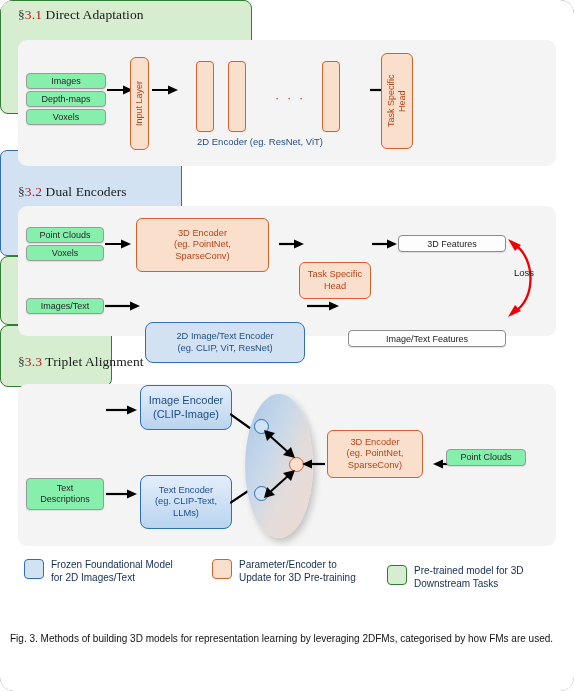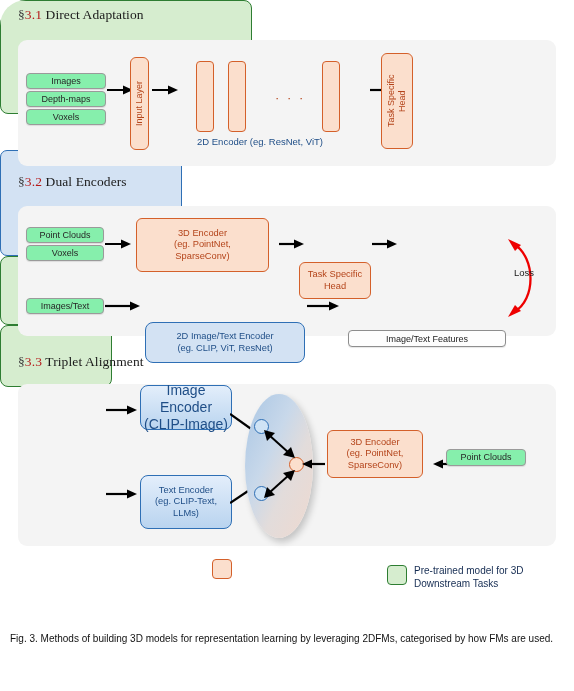--- a/index.html
+++ b/index.html
@@ -6,21 +6,21 @@
   body{
     width:574px;height:691px;
     background:#ffffff;
     font-family:"Liberation Sans", sans-serif;
     overflow:hidden;
   }
   #page{
     position:relative;
     width:574px;height:691px;
     background:#ffffff;
-    border-radius:26px;
+    border-radius:14px;
     overflow:hidden;
   }
   
   #page::before{
     content:"";position:absolute;inset:0;
     border-radius:14px;
     box-shadow:0 0 0 6px #000;
     pointer-events:none;
     z-index:50;
     -webkit-mask:linear-gradient(#000 0 0) content-box, linear-gradient(#000 0 0);
@@ -205,21 +205,21 @@
   <div class="encoder-label" style="left:197px;top:136px;">2D Encoder (eg. ResNet, ViT)</div>
 
   <svg class="arrow" style="left:370px;top:82px;" width="30" height="16">
     <line x1="0" y1="8" x2="21" y2="8" stroke="#000" stroke-width="2.2"></line>
     <polygon points="29,8 19,3.6 19,12.4" fill="#000"></polygon>
   </svg>
 
   <div class="box orange vtext" style="left:381px;top:53px;width:32px;height:96px;white-space:pre-line;line-height:1.25;">Task Specific
 Head</div>
 
-  <div class="sec-head" style="left:18px;top:174px;">
+  <div class="sec-head" style="left:18px;top:184px;">
     <span class="sym">§</span><span class="num">3.2</span>
     <span>Dual Encoders</span>
   </div>
 
   <div class="panel" style="left:18px;top:206px;width:538px;height:130px;"></div>
 
   <div class="box chip" style="left:26px;top:227px;width:78px;height:16px;">Point Clouds</div>
   <div class="box chip" style="left:26px;top:245px;width:78px;height:16px;">Voxels</div>
 
   <svg class="arrow" style="left:105px;top:236px;" width="27" height="16">
@@ -238,20 +238,21 @@
   </svg>
 
   <div class="box orange" style="left:299px;top:225px;width:72px;height:37px;white-space:pre-line;font-size:9.3px;margin-top:37px;">Task Specific
 Head</div>
 
   <svg class="arrow" style="left:372px;top:236px;" width="26" height="16">
     <line x1="0" y1="8" x2="17" y2="8" stroke="#000" stroke-width="2.2"></line>
     <polygon points="25,8 15,3.6 15,12.4" fill="#000"></polygon>
   </svg>
 
+  <div class="feat" style="left:398px;top:235px;width:108px;height:17px;">3D Features</div>
 
   <div class="box chip" style="left:26px;top:298px;width:78px;height:16px;">Images/Text</div>
 
   <svg class="arrow" style="left:105px;top:298px;" width="36" height="16">
     <line x1="0" y1="8" x2="27" y2="8" stroke="#000" stroke-width="2.2"></line>
     <polygon points="35,8 25,3.6 25,12.4" fill="#000"></polygon>
   </svg>
 
   <div class="box blue" style="left:145px;top:286px;width:160px;height:41px;white-space:pre-line;font-size:9.3px;border-radius:8px;">2D Image/Text Encoder
 (eg. CLIP, ViT, ResNet)</div>
@@ -276,23 +277,25 @@
   </div>
 
   <div class="panel" style="left:18px;top:384px;width:538px;height:162px;"></div>
 
 
   <svg class="arrow" style="left:106px;top:402px;" width="32" height="16">
     <line x1="0" y1="8" x2="23" y2="8" stroke="#000" stroke-width="2.2"></line>
     <polygon points="31,8 21,3.6 21,12.4" fill="#000"></polygon>
   </svg>
 
-  <div class="box blue-grad" style="left:140px;top:385px;width:92px;height:45px;white-space:pre-line;font-size:14px;">Image Encoder
+  <div class="box blue-grad" style="left:140px;top:385px;width:92px;height:45px;white-space:pre-line;font-size:11px;">Image Encoder
 (CLIP-Image)</div>
 
+  <div class="box chip" style="left:26px;top:478px;width:78px;height:32px;white-space:pre-line;line-height:1.25;">Text
+Descriptions</div>
 
   <svg class="arrow" style="left:106px;top:486px;" width="32" height="16">
     <line x1="0" y1="8" x2="23" y2="8" stroke="#000" stroke-width="2.2"></line>
     <polygon points="31,8 21,3.6 21,12.4" fill="#000"></polygon>
   </svg>
 
   <div class="box blue-grad" style="left:140px;top:475px;width:92px;height:54px;white-space:pre-line;font-size:9.3px;">Text Encoder
 (eg. CLIP-Text,
 LLMs)</div>
 
@@ -332,22 +335,29 @@
   </svg>
 
   <svg class="arrow" style="left:431px;top:456px;" width="30" height="16">
     <line x1="29" y1="8" x2="11" y2="8" stroke="#000" stroke-width="2.2"></line>
     <polygon points="2,8 12,3.6 12,12.4" fill="#000"></polygon>
   </svg>
 
   <div class="box chip" style="left:446px;top:449px;width:80px;height:17px;">Point Clouds</div>
 
   <div id="legend">
+    <div class="lg-item" style="left:24px;top:2px;">
+      <div class="lg-swatch" style="background:#d3e2f3;border:1.4px solid #2e6fb5;"></div>
+      <div class="lg-text">Frozen Foundational Model
+for 2D Images/Text</div>
+    </div>
     <div class="lg-item" style="left:212px;top:2px;">
       <div class="lg-swatch" style="background:#fbdfcd;border:1.4px solid #d4602a;"></div>
+      <div class="lg-text">Parameter/Encoder to
+Update for 3D Pre-training</div>
     </div>
     <div class="lg-item" style="left:387px;top:8px;">
       <div class="lg-swatch" style="background:#d6edcf;border:1.4px solid #2e7d32;"></div>
       <div class="lg-text">Pre-trained model for 3D
 Downstream Tasks</div>
     </div>
   </div>
 
   <div id="caption">Fig. 3. Methods of building 3D models for representation learning by leveraging 2DFMs, categorised by how FMs are used.</div>
 

